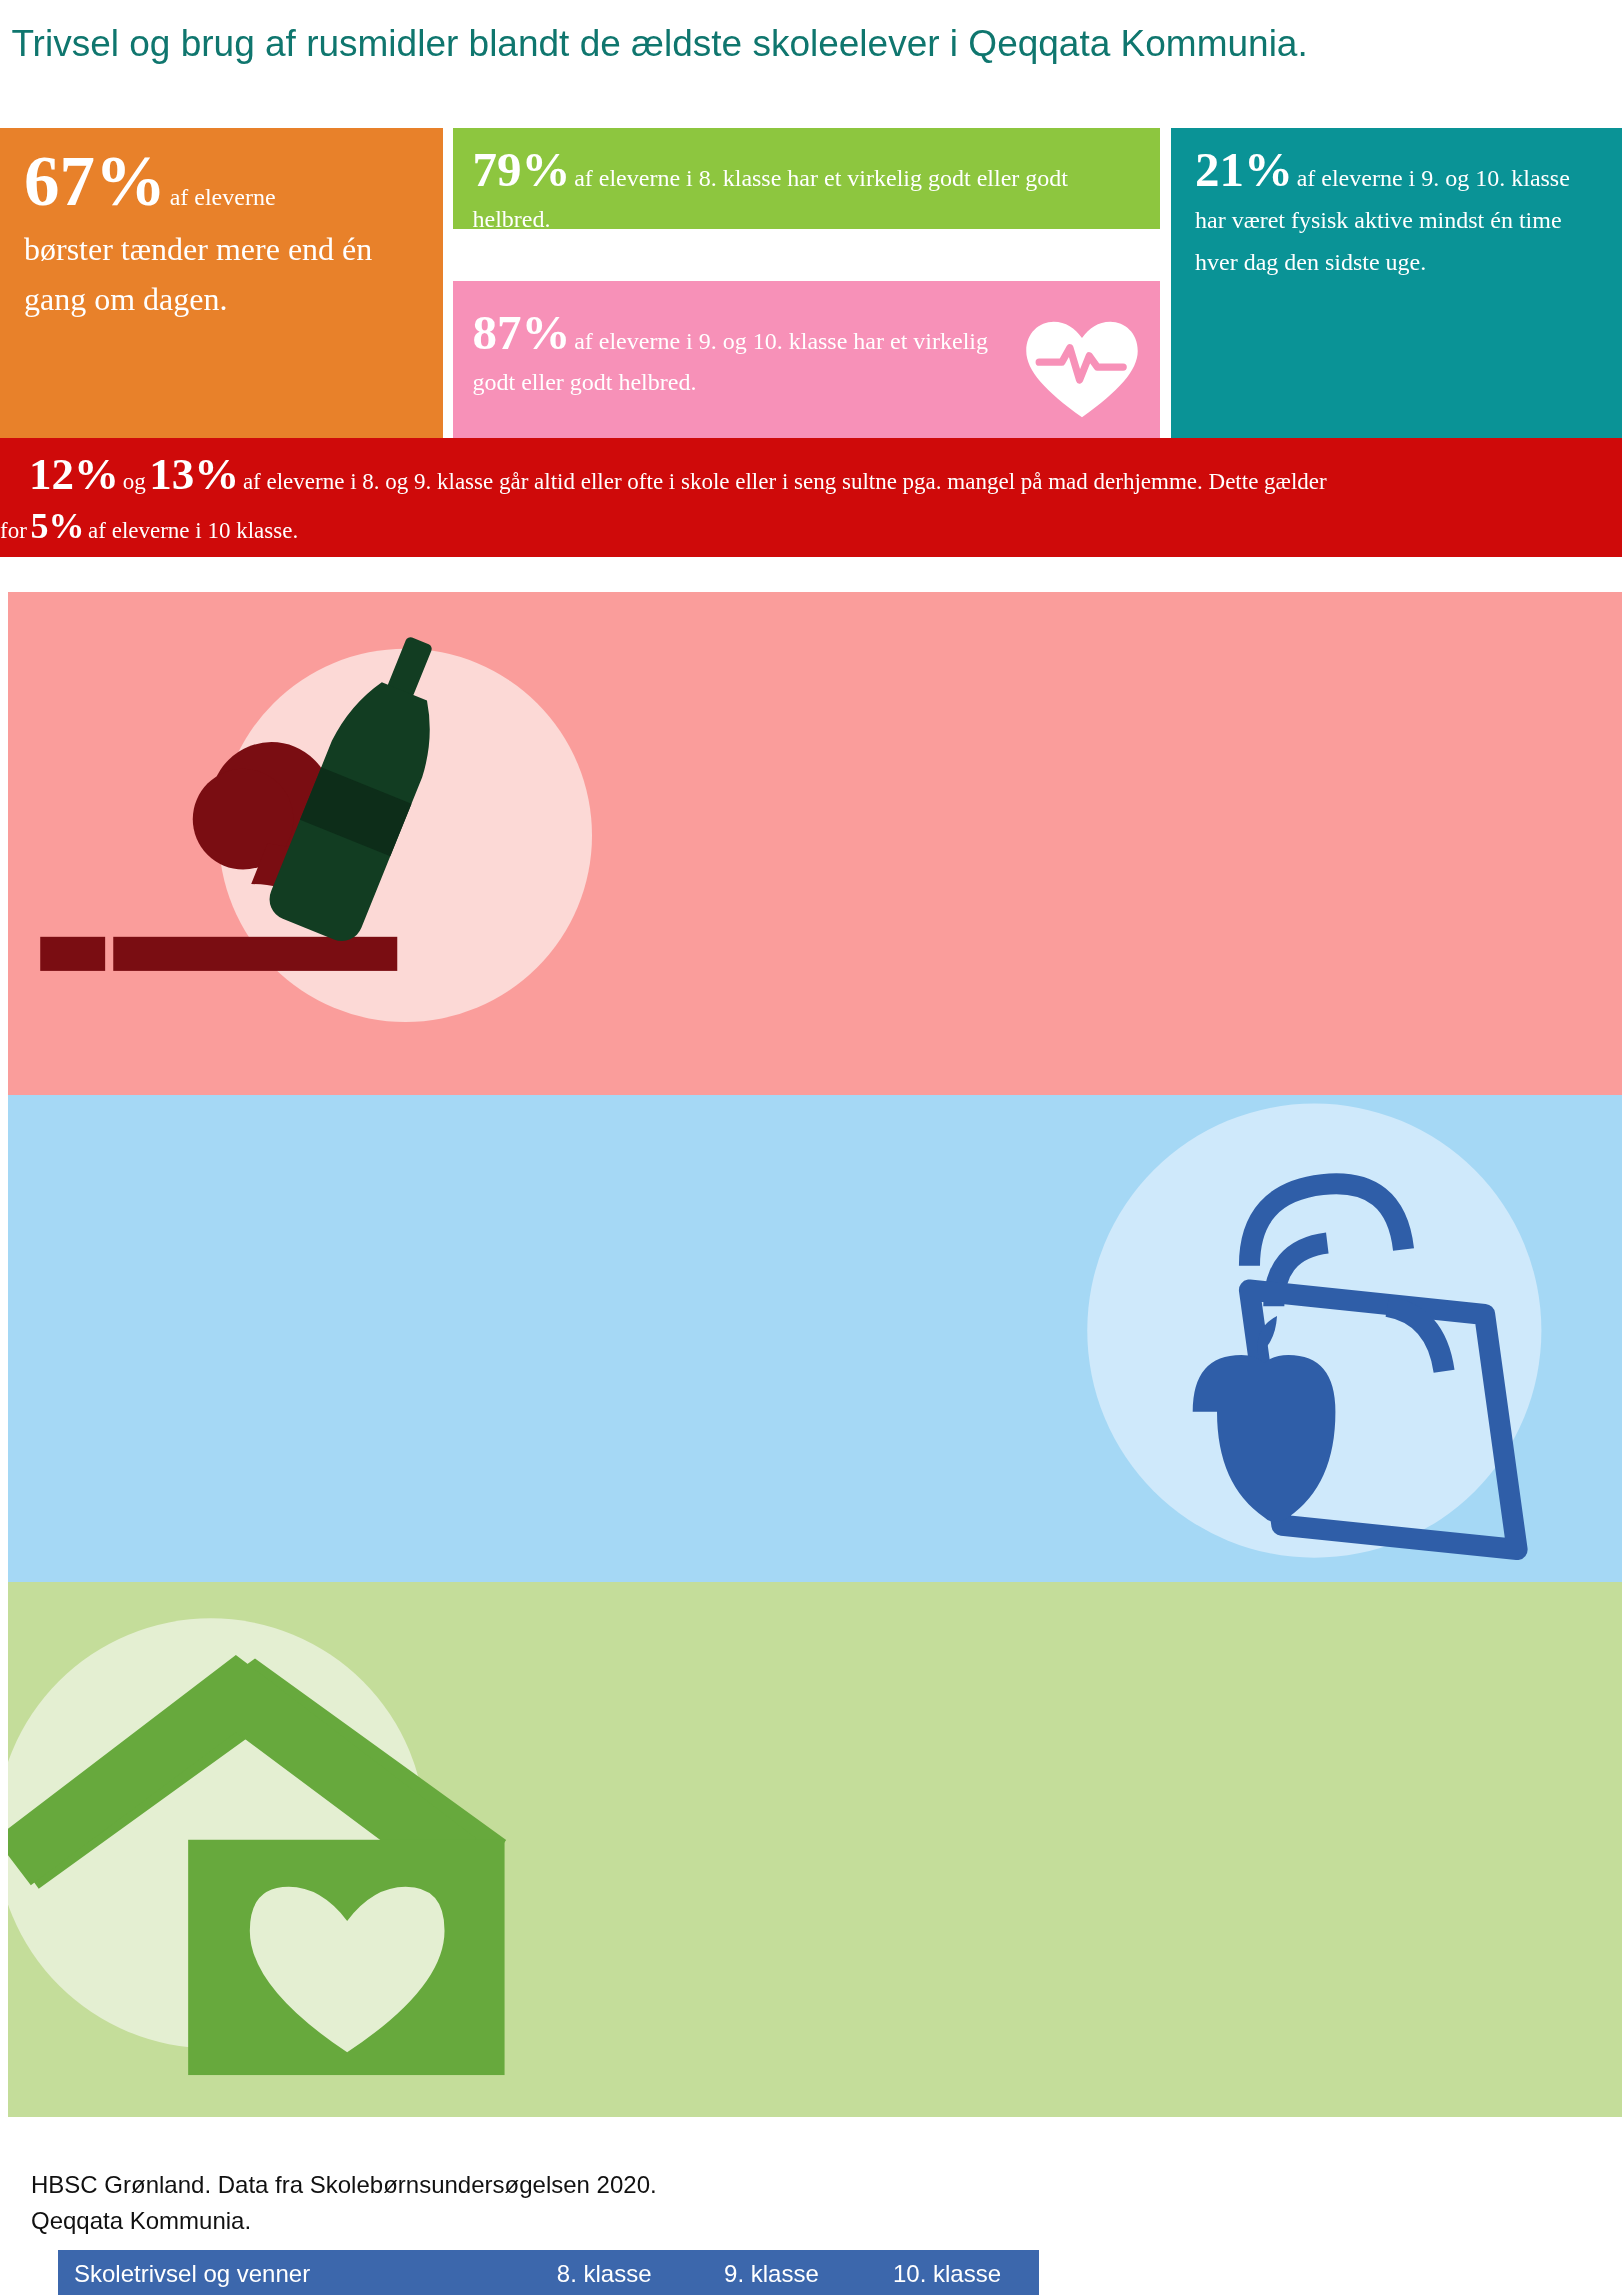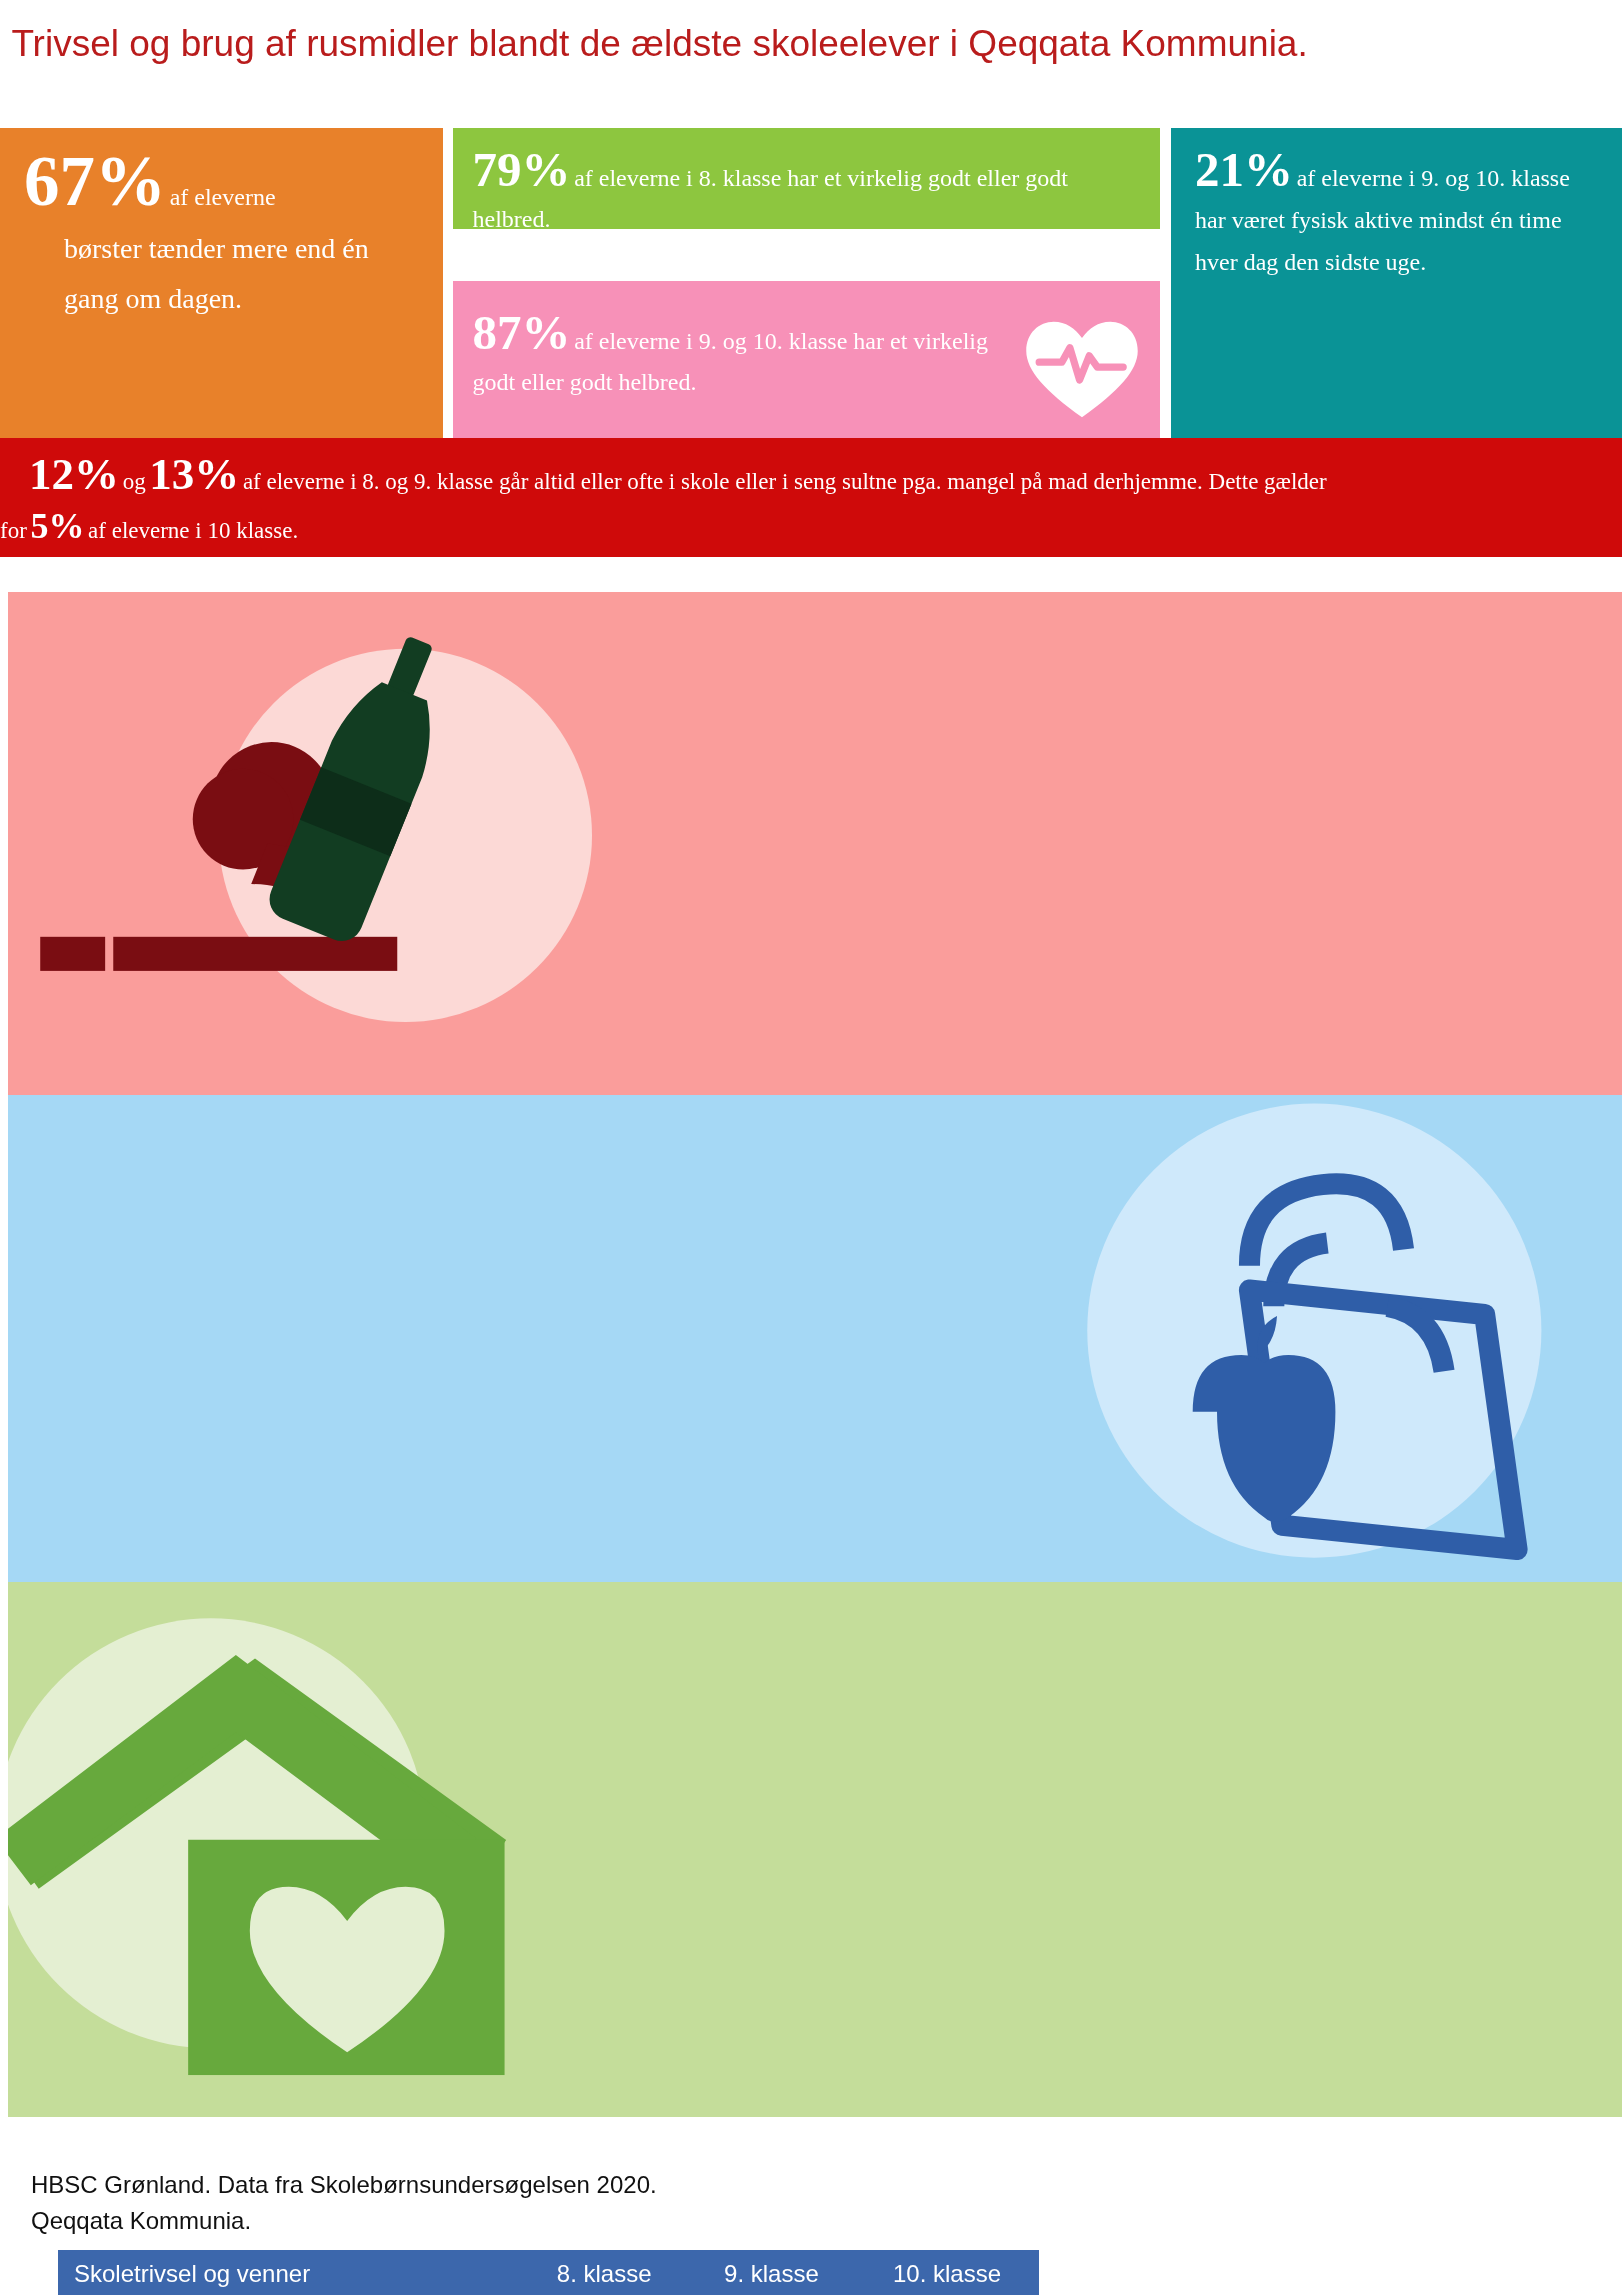--- a/index.html
+++ b/index.html
@@ -5,39 +5,39 @@
   html, body { margin:0; padding:0; }
   body {
     width:1622px; height:2295px;
     background:#ffffff;
     font-family:"Liberation Sans", sans-serif;
     position:relative;
     overflow:hidden;
   }
   .title {
     position:absolute; left:11.4px; top:23px;
-    font-size:37px; color:#b91c1c;
+    font-size:37px; color:#0f766e;
     white-space:nowrap;
   }
 
   
   .block { position:absolute; box-sizing:border-box; color:#ffffff; }
   .serif { font-family:"Liberation Serif", serif; }
   .bignum { font-family:"Liberation Serif", serif; font-weight:bold; }
 
   #blk-orange { left:0px;   top:128px; width:443px; height:310px; background:#e8812a; }
   #blk-green  { left:453px; top:128px; width:707px; height:101px; background:#8dc63f; }
   #blk-pink   { left:453px; top:281px; width:707px; height:175px; background:#f791b8; }
   #blk-teal   { left:1171px;top:128px; width:451px; height:377px; background:#0a9396; }
   #blk-red    { left:0px;   top:438px; width:1622px; height:119px; background:#cf0a0a; }
 
   #blk-orange .t { position:absolute; left:24px; top:18px; width:397px; }
   #blk-orange .n { font-size:71px; line-height:71px;text-align:center; }
   #blk-orange .s { font-size:24px; }
-  #blk-orange .l2 { font-size:28px; line-height:50px; margin-top:6.5px;margin-left:40px; }
+  #blk-orange .l2 { font-size:32px; line-height:50px; margin-top:6.5px; }
 
   #blk-green .t { position:absolute; left:19.5px; top:13px; width:673px; }
   #blk-green .n { font-size:49px; }
   #blk-green .s { font-size:24px; line-height:41px; }
 
   #blk-pink .t { position:absolute; left:19.5px; top:23px; width:560px; }
   #blk-pink .n { font-size:49px; }
   #blk-pink .s { font-size:24px; line-height:41px; }
 
   #blk-teal .t { position:absolute; left:24px; top:13px; width:406px; }

